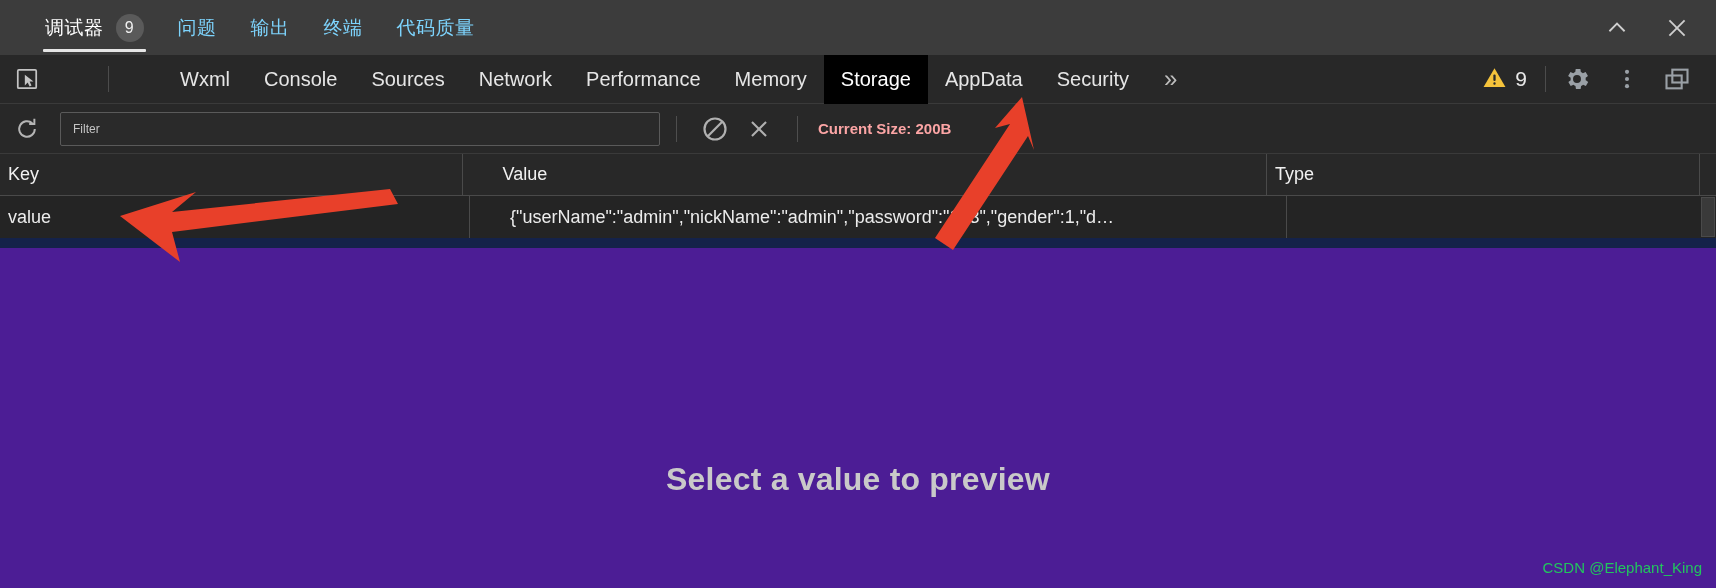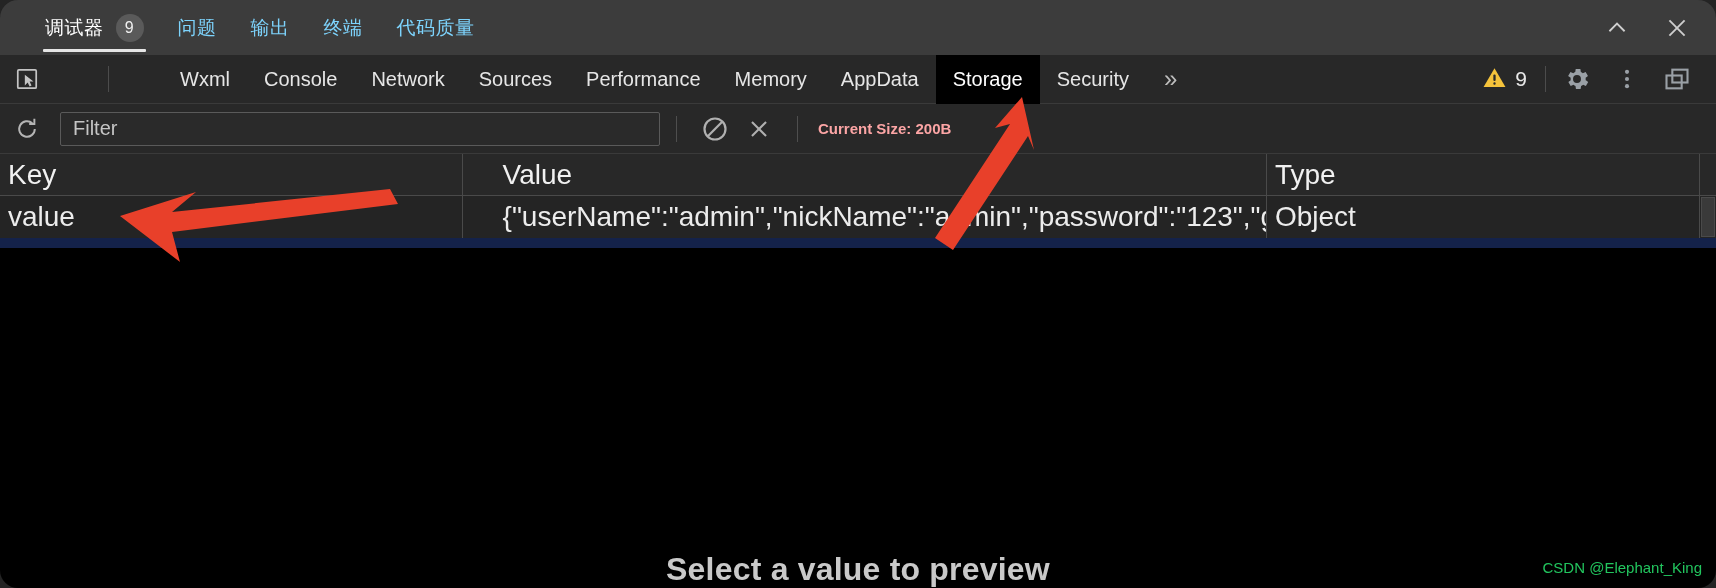--- a/index.html
+++ b/index.html
@@ -15,21 +15,20 @@
     color: #e8eaed;
     -webkit-font-smoothing: antialiased;
   }
 
   #app {
     position: relative;
     width: 1716px;
     height: 588px;
     background: #242424;
     overflow: hidden;
-    border-radius: 18px;
   }
 
   
   .ide-bar {
     position: absolute;
     left: 0; top: 0;
     width: 1716px;
     height: 55px;
     background: #3c3c3c;
     display: flex;
@@ -207,21 +206,21 @@
     align-items: center;
     box-sizing: border-box;
   }
   .tb-filter input {
     width: 100%;
     height: 100%;
     background: transparent;
     border: none;
     outline: none;
     color: #e8e8e8;
-    font-size: 20px;
+    font-size: 12px;
     font-family: "Liberation Sans", sans-serif;
     padding: 0 12px;
     box-sizing: border-box;
   }
   .tb-filter input::placeholder { color: #c5c5c5; opacity: 1; }
   .tb-divider {
     width: 1px;
     height: 26px;
     background: #4e4e4e;
     margin: 0 16px;
@@ -263,21 +262,21 @@
   .grid-row.selected-empty {
     height: 18px;
     background: #14224a;
     border-bottom: 1px solid #3b3b3b;
   }
   .cell {
     box-sizing: border-box;
     display: flex;
     align-items: center;
     padding: 0 8px;
-    font-size: 28px;
+    font-size: 18px;
     color: #ececec;
     border-right: 1px solid #4a4a4a;
     overflow: hidden;
     white-space: nowrap;
   }
   .cell.key { width: 470px; }
   .cell.value { width: 785px; margin-left: 32px; }
   .cell.type { width: 440px; }
   .cell.pad { flex: 1; border-right: none; }
   .grid-head .cell { color: #f1f1f1; }
@@ -291,23 +290,23 @@
     border: 1px solid #4a4a4a;
     box-sizing: border-box;
   }
 
   
   .preview {
     position: absolute;
     left: 0; top: 248px;
     width: 1716px;
     height: 340px;
-    background: #000000;
-    display: flex;
-    align-items: flex-end;
+    background: #4c1d95;
+    display: flex;
+    align-items: center;
     justify-content: center;
     padding-top: 122px;
     box-sizing: border-box;
   }
   .preview-text {
     font-size: 32px;
     font-weight: bold;
     color: #c9c9c9;
     letter-spacing: .2px;
   }
@@ -389,36 +388,36 @@
     <div class="dt-sep"></div>
 
     <div class="dt-tabs">
       <div class="dt-tab">
         <span>Wxml</span>
       </div>
       <div class="dt-tab">
         <span>Console</span>
       </div>
       <div class="dt-tab">
+        <span>Sources</span>
+      </div>
+      <div class="dt-tab">
         <span>Network</span>
       </div>
       <div class="dt-tab">
-        <span>Sources</span>
-      </div>
-      <div class="dt-tab">
         <span>Performance</span>
       </div>
       <div class="dt-tab">
         <span>Memory</span>
-      </div>
-      <div class="dt-tab">
-        <span>AppData</span>
       </div>
       <div class="dt-tab boxed">
         <span>Storage</span>
+      </div>
+      <div class="dt-tab">
+        <span>AppData</span>
       </div>
       <div class="dt-tab">
         <span>Security</span>
       </div>
       <div class="dt-more">
         <span>»</span>
       </div>
     </div>
 
     <div class="dt-right">
@@ -495,21 +494,20 @@
     <div class="grid-head">
       <div class="cell key">Key</div>
       <div class="cell value">Value</div>
       <div class="cell type">Type</div>
       <div class="cell pad"></div>
     </div>
 
     <div class="grid-row">
       <div class="cell key">value</div>
       <div class="cell value">{"userName":"admin","nickName":"admin","password":"123","gender":1,"d…</div>
-      <div class="cell type">Object</div>
       <div class="cell pad"></div>
     </div>
 
     <div class="grid-row selected-empty"></div>
 
     <div class="scroll-nub"></div>
   </div>
 
   <div class="preview">
     <div class="preview-text">Select a value to preview</div>

